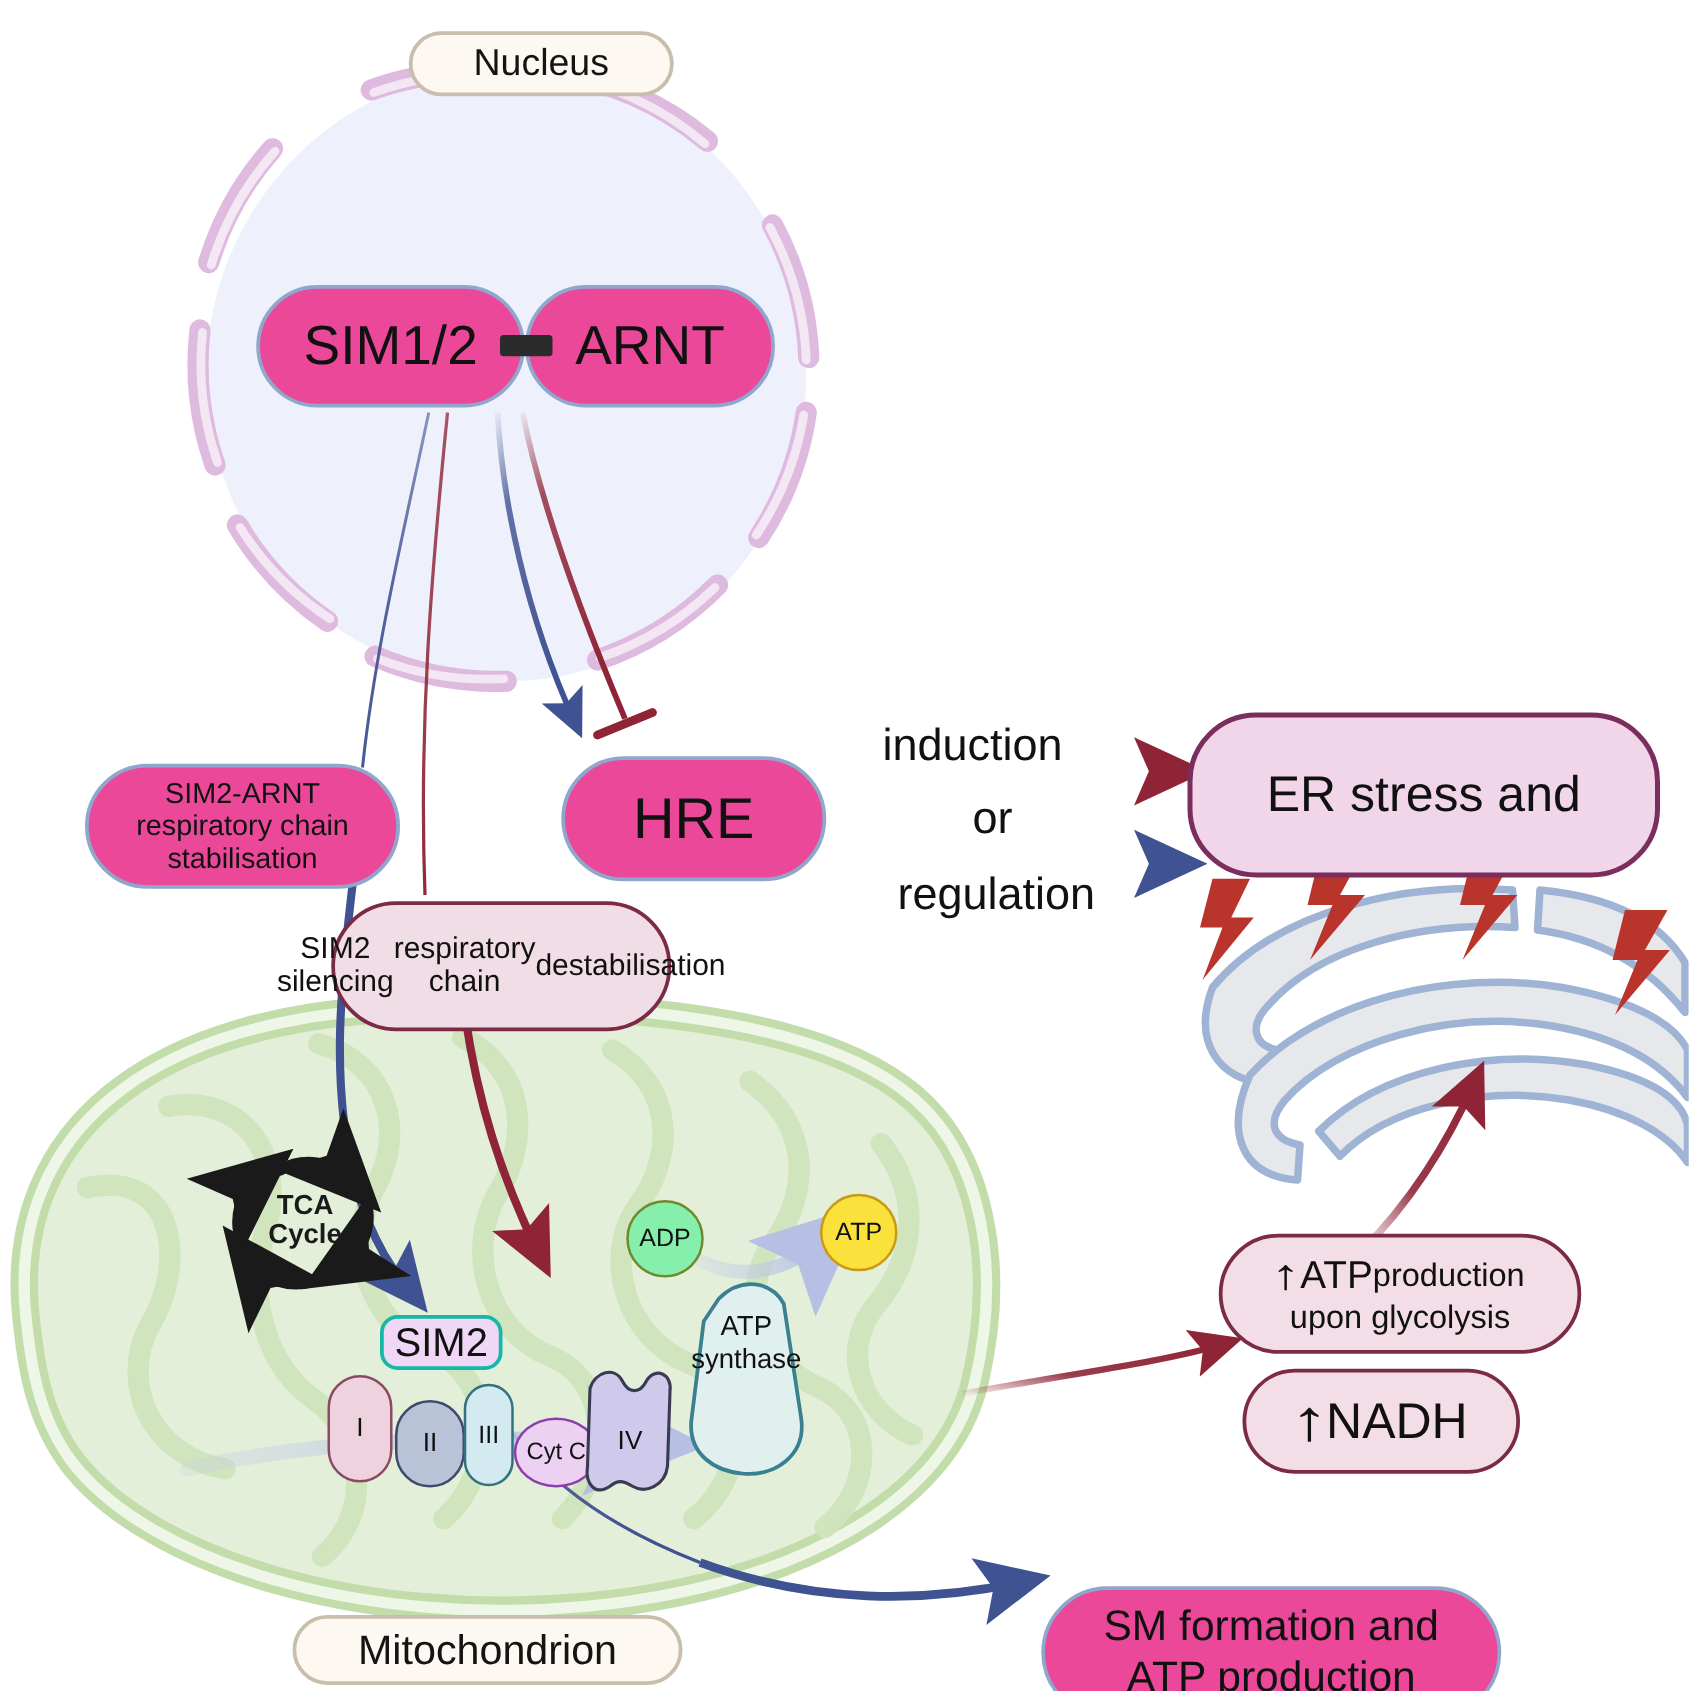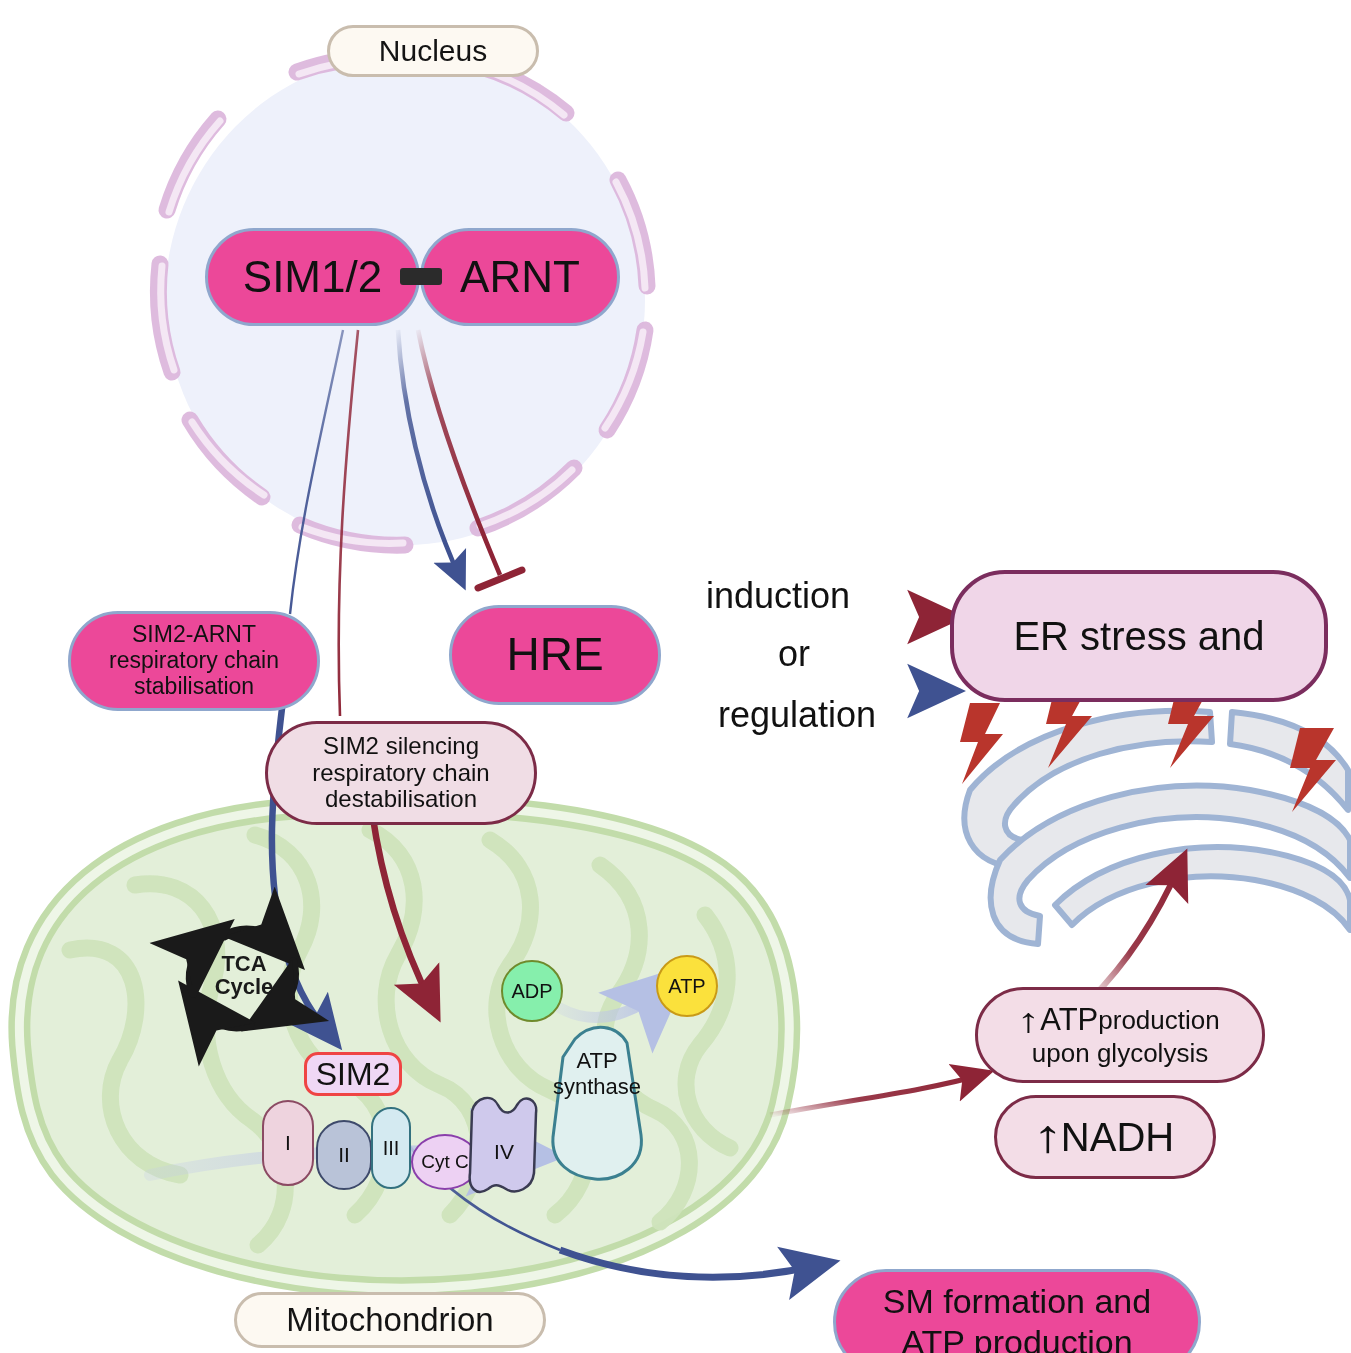--- a/index.html
+++ b/index.html
@@ -17,21 +17,21 @@
 
   .node-blue{background:#ec4899;border:3px solid #8fa7cd;border-radius:60px;color:#111;}
   .node-pink{background:#f3dde7;border:3.5px solid #7c2b47;border-radius:60px;color:#111;}
   .node-pink-soft{background:#f2dde6;border:3.5px solid #7c2b47;border-radius:60px;color:#111;}
   .node-er{background:#f0d6e8;border:4px solid #7b2d5e;border-radius:55px;color:#111;}
   .arrowlabel{position:absolute;color:#111;white-space:nowrap;}
 
   
   .cplx{position:absolute;display:flex;align-items:center;justify-content:center;
         box-sizing:border-box;color:#111;}
-  .sim2-pill{background:#efd7f5;border:3px solid #ef4444;border-radius:14px;}
+  .sim2-pill{background:#efd7f5;border:3px solid #14b8a6;border-radius:14px;}
   .cplxI{background:#eed3de;border:2.5px solid #8b4a63;border-radius:30px;}
   .cplxII{background:#b9c3d8;border:2.5px solid #3e4a6b;border-radius:30px;}
   .cplxIII{background:#d4eaf1;border:2.5px solid #33717f;border-radius:32px;}
   .cytc{background:#edd1f3;border:2.5px solid #8a3fab;border-radius:50%;}
   .adp{background:#86efac;border:2.5px solid #6f8a2c;border-radius:50%;}
   .atp{background:#fbe13c;border:2.5px solid #c99a17;border-radius:50%;}
   .tca{position:absolute;color:#1a1a1a;text-align:center;font-weight:bold;line-height:1.05;}
   .upglyph{font-weight:bold;display:inline-block;}
 </style>
 </head>
@@ -232,21 +232,21 @@
   <div class="pill node-blue" style="left:449px;top:605px;width:212px;height:100px;font-size:46px;">
     <span>HRE</span>
   </div>
 
   <div class="pill node-blue" style="left:68px;top:611px;width:252px;height:100px;font-size:23px;flex-direction:column;">
     <span>SIM2-ARNT</span>
     <span>respiratory chain</span>
     <span>stabilisation</span>
   </div>
 
-  <div class="pill node-pink-soft" style="left:265px;top:721px;width:272px;height:104px;font-size:24px;flex-direction:column;background:#f0dde5;">
+  <div class="pill node-pink-soft" style="left:265px;top:721px;width:272px;height:104px;font-size:24px;background:#f0dde5;">
     <span>SIM2 silencing</span>
     <span>respiratory chain</span>
     <span>destabilisation</span>
   </div>
 
   <div class="arrowlabel" style="left:706px;top:575px;font-size:36px;">
     <span>induction</span>
   </div>
   <div class="arrowlabel" style="left:778px;top:633px;font-size:36px;">
     <span>or</span>

